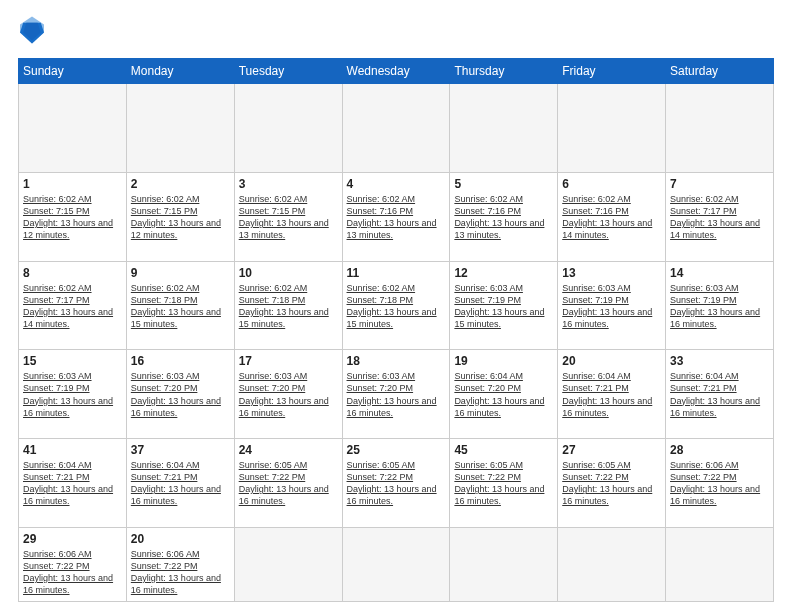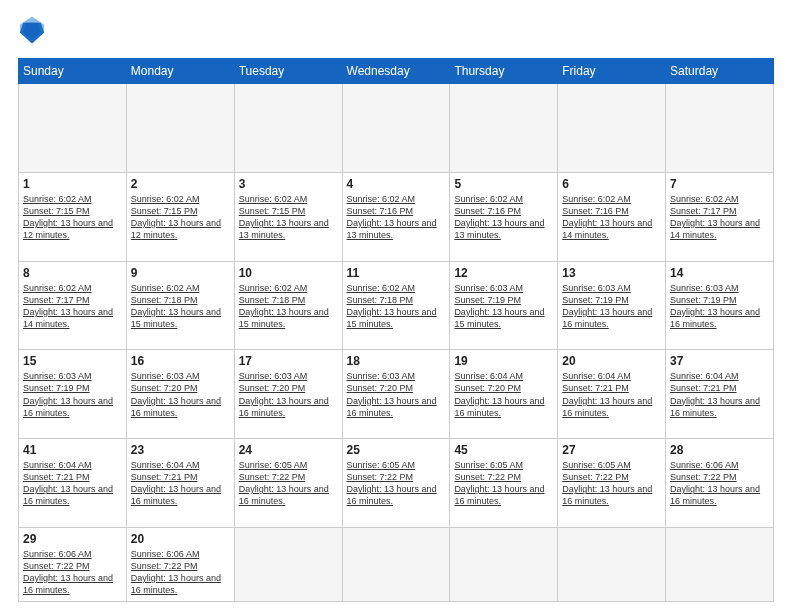--- a/index.html
+++ b/index.html
@@ -223,31 +223,31 @@
           </td>
           <td>
             <span class="day-num">19</span>
             <div class="day-info">Sunrise: 6:04 AM<br>Sunset: 7:20 PM<br>Daylight: 13 hours and 16 minutes.</div>
           </td>
           <td>
             <span class="day-num">20</span>
             <div class="day-info">Sunrise: 6:04 AM<br>Sunset: 7:21 PM<br>Daylight: 13 hours and 16 minutes.</div>
           </td>
           <td>
+            <span class="day-num">33</span>
+            <div class="day-info">Sunrise: 6:04 AM<br>Sunset: 7:21 PM<br>Daylight: 13 hours and 16 minutes.</div>
+          </td>
+        </tr>
+        <tr class="week-row">
+          <td>
+            <span class="day-num">41</span>
+            <div class="day-info">Sunrise: 6:04 AM<br>Sunset: 7:21 PM<br>Daylight: 13 hours and 16 minutes.</div>
+          </td>
+          <td>
             <span class="day-num">37</span>
-            <div class="day-info">Sunrise: 6:04 AM<br>Sunset: 7:21 PM<br>Daylight: 13 hours and 16 minutes.</div>
-          </td>
-        </tr>
-        <tr class="week-row">
-          <td>
-            <span class="day-num">41</span>
-            <div class="day-info">Sunrise: 6:04 AM<br>Sunset: 7:21 PM<br>Daylight: 13 hours and 16 minutes.</div>
-          </td>
-          <td>
-            <span class="day-num">23</span>
             <div class="day-info">Sunrise: 6:04 AM<br>Sunset: 7:21 PM<br>Daylight: 13 hours and 16 minutes.</div>
           </td>
           <td>
             <span class="day-num">24</span>
             <div class="day-info">Sunrise: 6:05 AM<br>Sunset: 7:22 PM<br>Daylight: 13 hours and 16 minutes.</div>
           </td>
           <td>
             <span class="day-num">25</span>
             <div class="day-info">Sunrise: 6:05 AM<br>Sunset: 7:22 PM<br>Daylight: 13 hours and 16 minutes.</div>
           </td>

